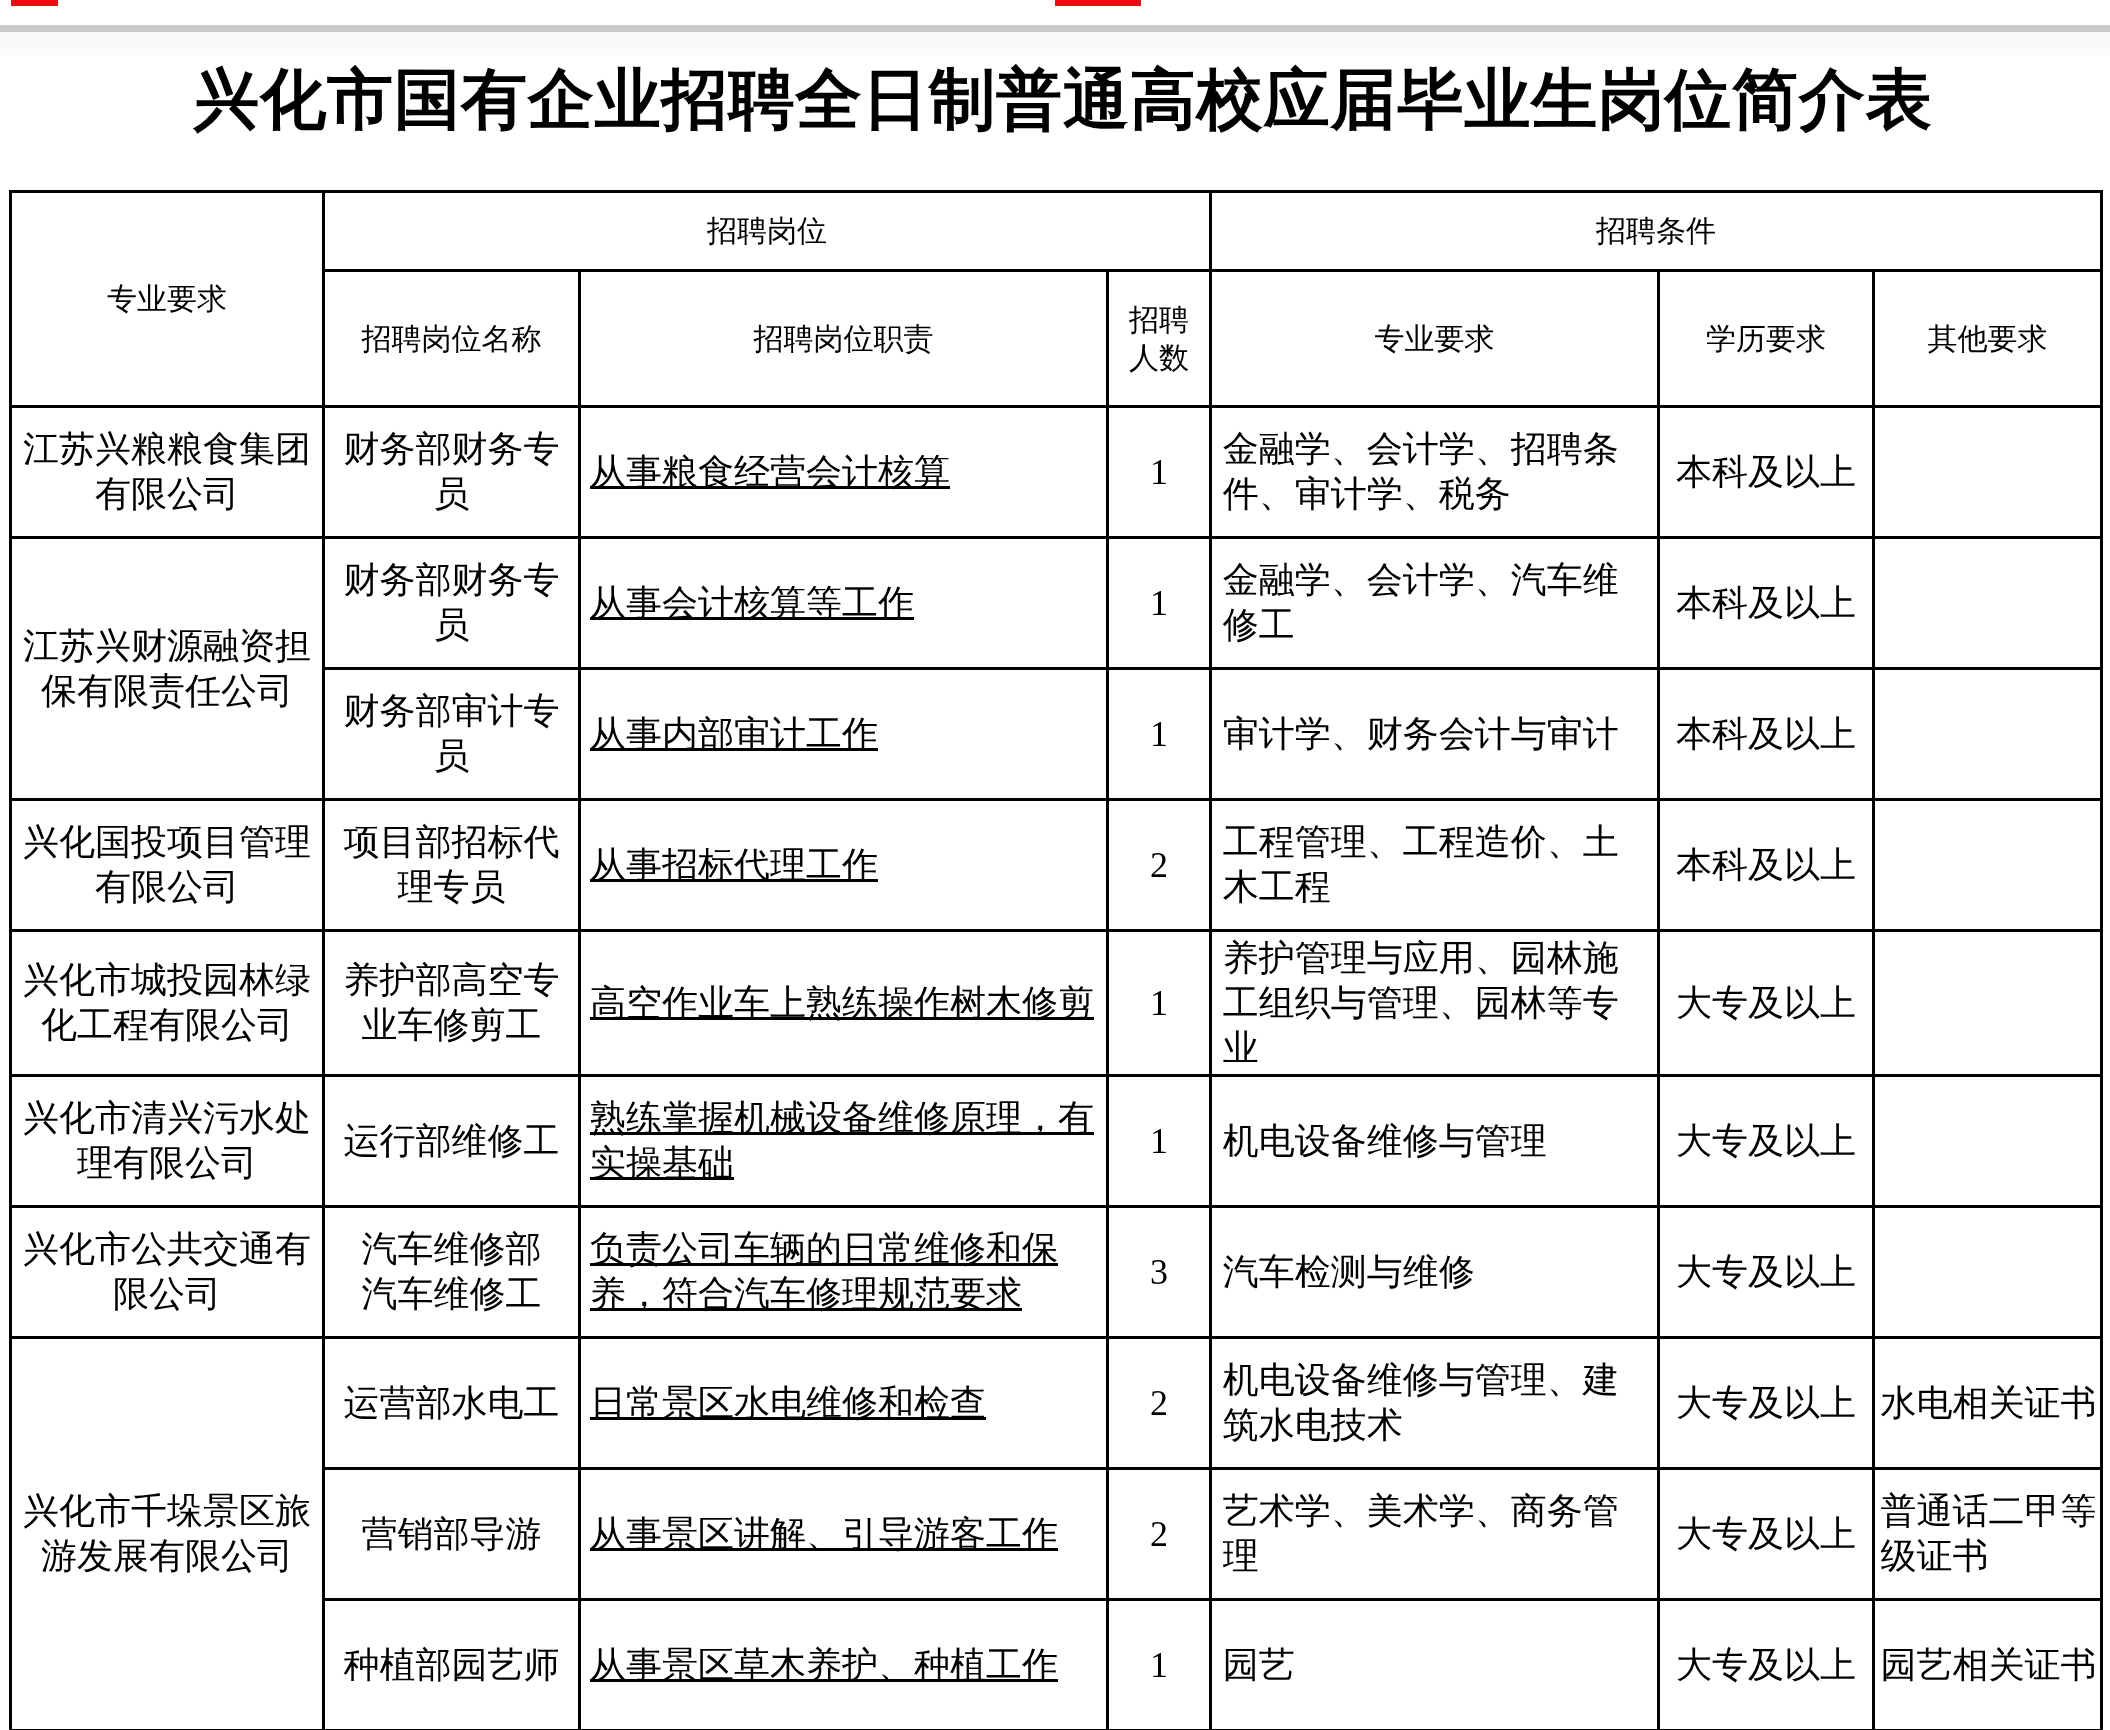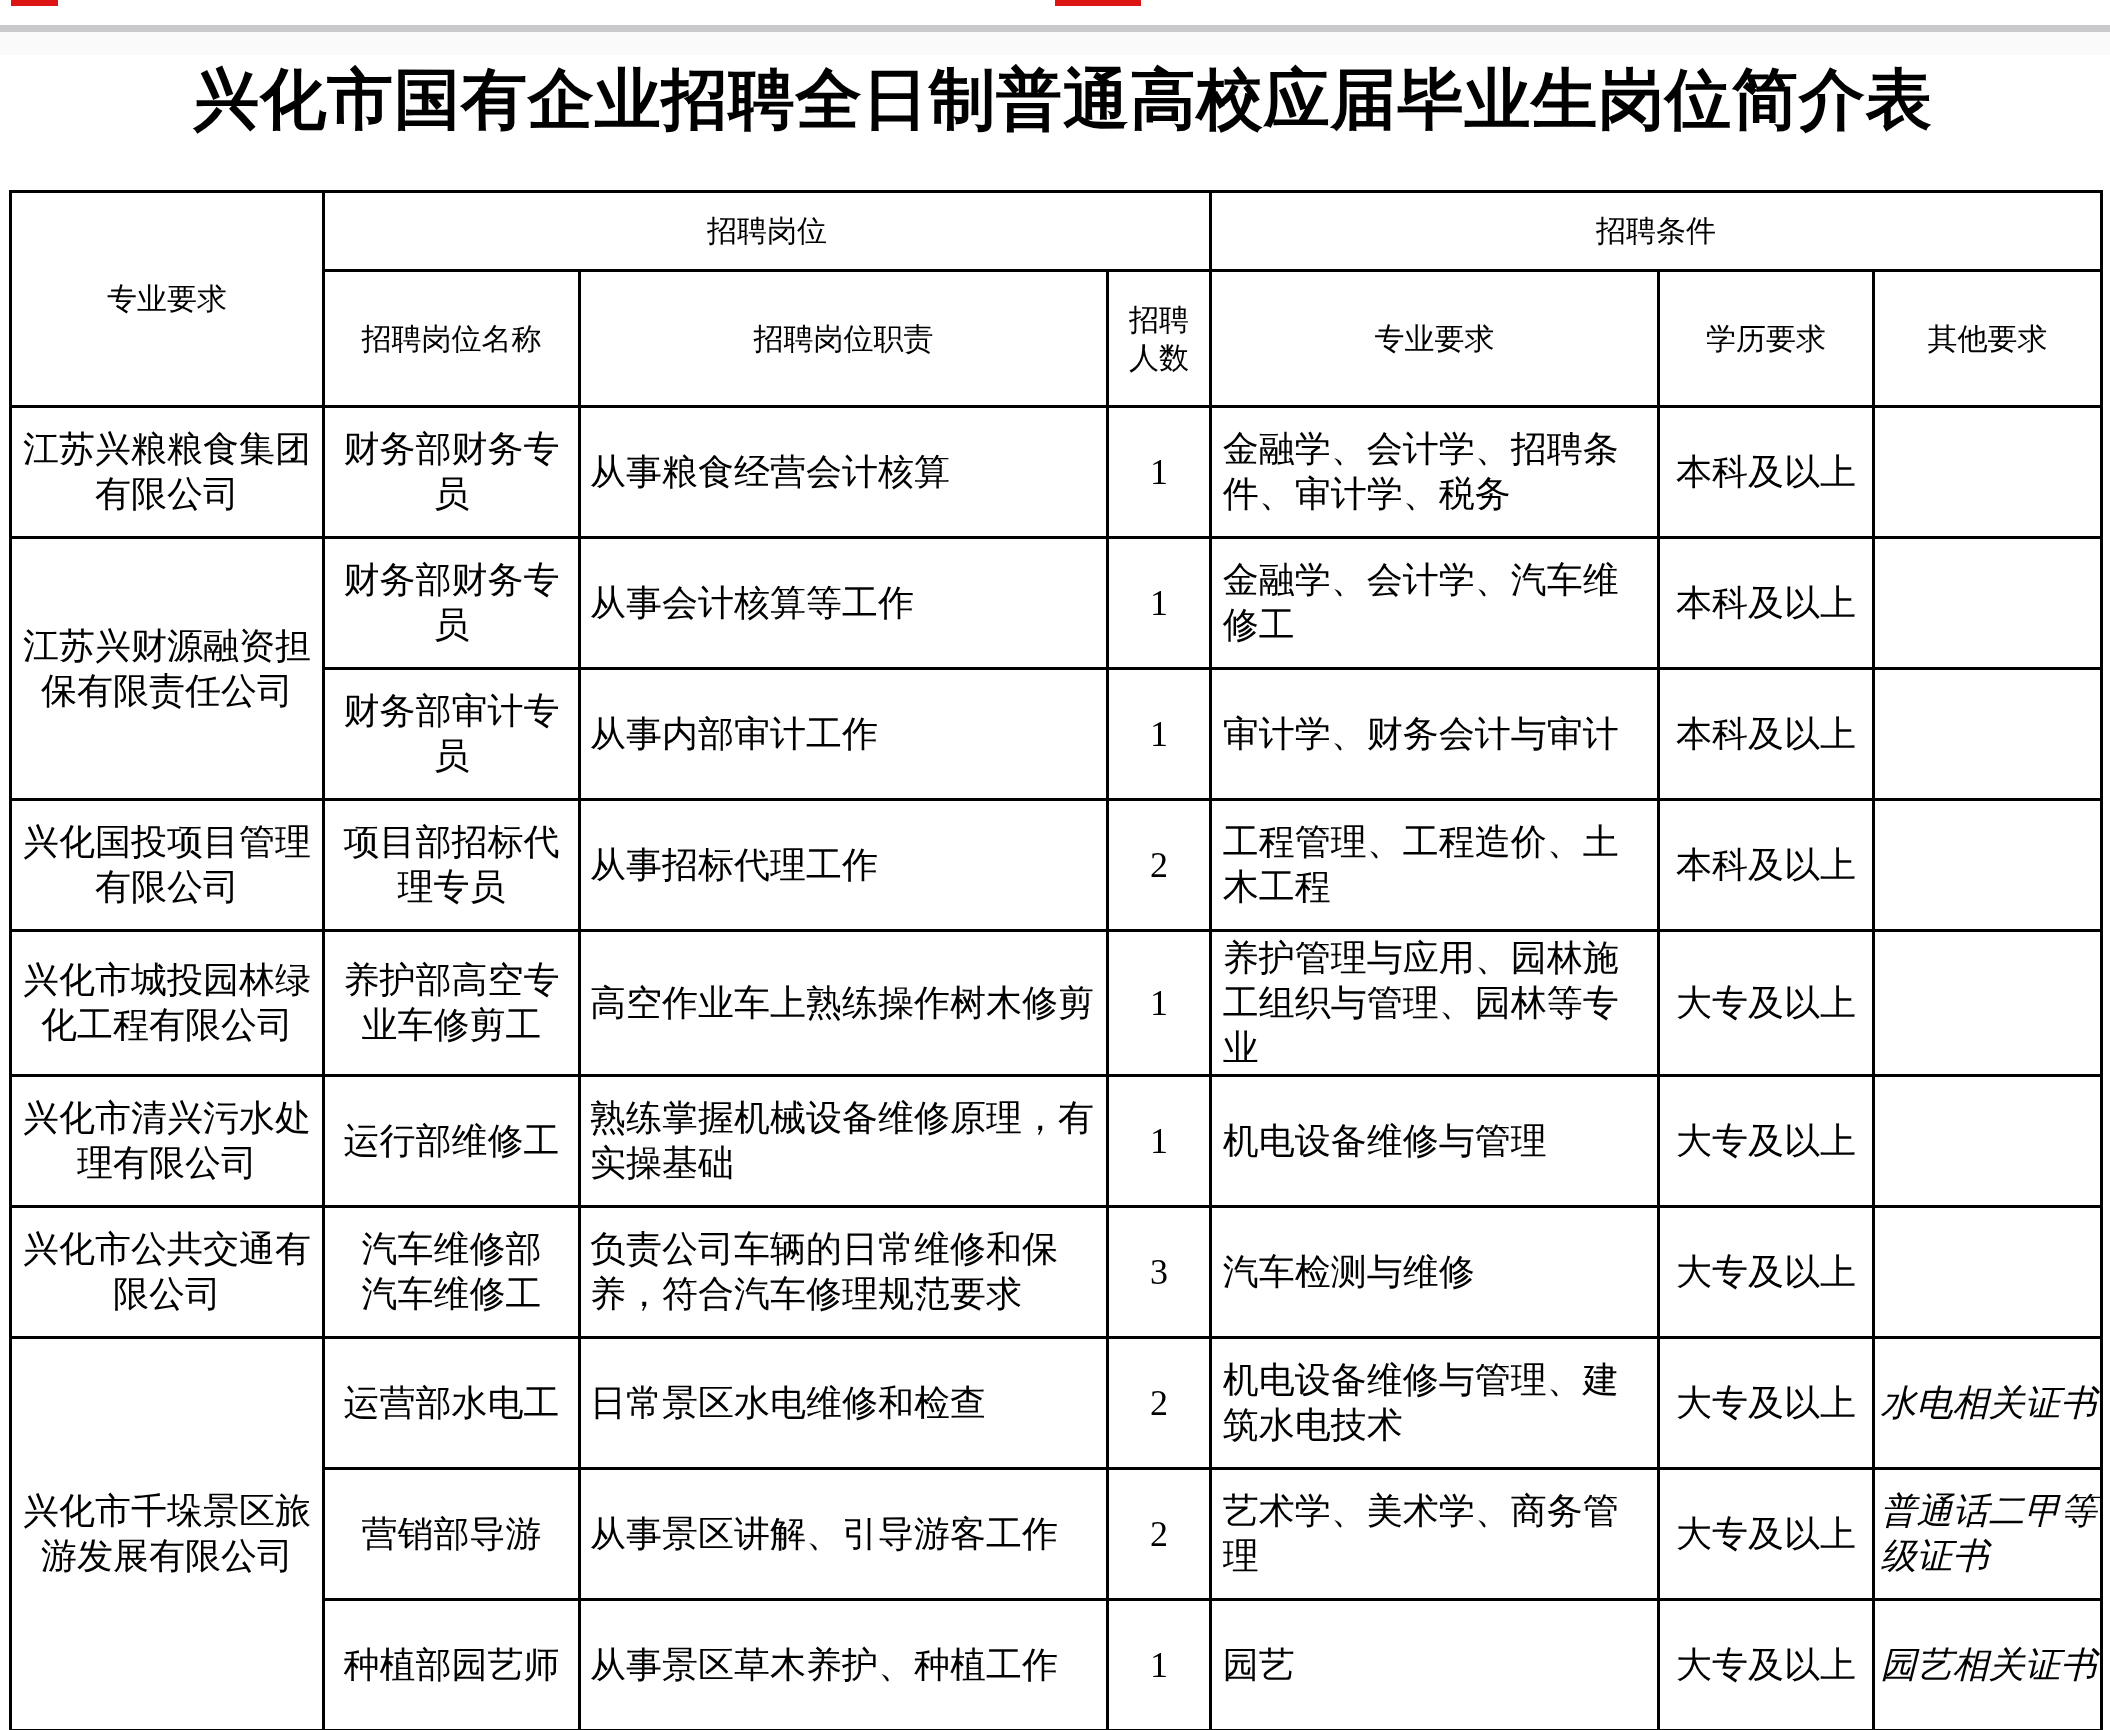--- a/index.html
+++ b/index.html
@@ -48,23 +48,23 @@
     text-align: center;
     padding: 3.6px 7.2px;
     word-break: break-all;
     white-space: pre-line;
   }
   .job-table tr.head td { font-size: 30px; }
   .r-h1 { height: 79px; }
   .r-h2 { height: 136px; }
   .r-d  { height: 131px; }
 
-  td.duty  { text-align: left; padding: 3.6px 7.2px 3.6px 9px; }
+  td.duty  { text-align: left; padding: 3.6px 7.2px 3.6px 9px; text-decoration: underline; }
   td.major { text-align: left; padding: 3.6px 9px 3.6px 10.7px; }
-  td.other { text-align: left; padding: 3.6px 3.6px 3.6px 5.4px; font-style: italic; }
+  td.other { text-align: left; padding: 3.6px 3.6px 3.6px 5.4px; }
 </style>
 </head>
 <body>
 
 <div class="red-dash" id="red-dash-a"></div>
 <div class="red-dash" id="red-dash-b"></div>
 <div class="gray-line"></div>
 <div class="subtle-strip"></div>
 
 <h1 class="page-title">兴化市国有企业招聘全日制普通高校应届毕业生岗位简介表</h1>

